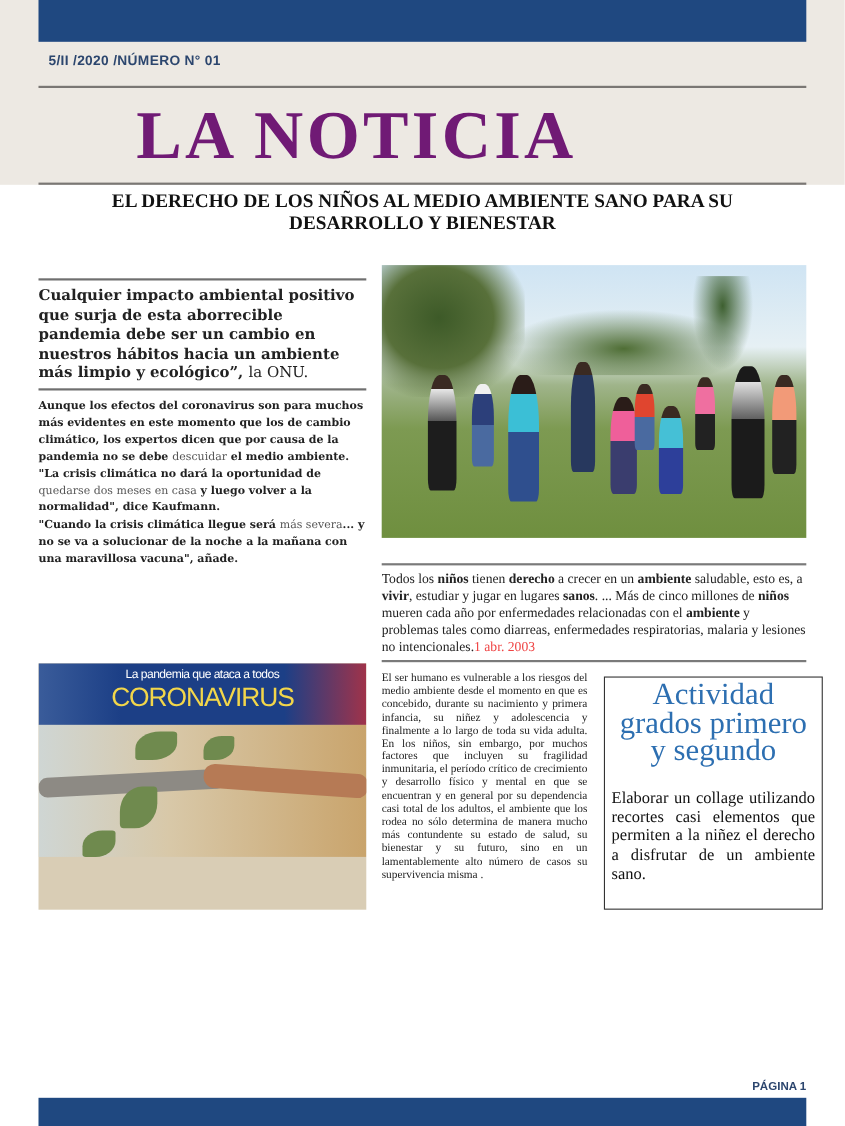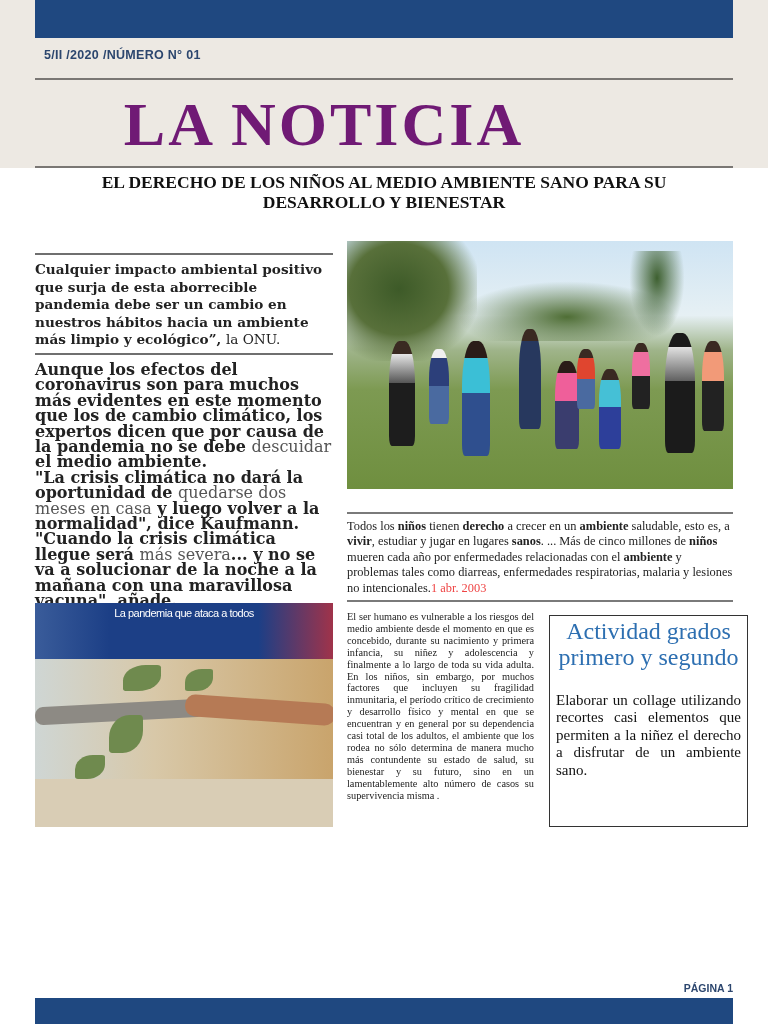--- a/index.html
+++ b/index.html
@@ -5,21 +5,21 @@
   html, body { margin:0; padding:0; }
   body { width:768px; height:1024px; background:#ffffff; position:relative; overflow:hidden; font-family:"Liberation Serif", serif; color:#111; }
   .header-band { position:absolute; left:0; top:0; width:768px; height:168px; background:#ede9e3; }
   .top-bar { position:absolute; left:35px; top:0; width:698px; height:38px; background:#1f4880; }
   .issue-line { position:absolute; left:44px; top:48px; font-family:"Liberation Sans", sans-serif; font-weight:bold; font-size:12.5px; color:#2c466e; letter-spacing:0.3px; }
   .rule { position:absolute; left:35px; width:698px; height:2px; background:#7a7774; }
   .masthead { position:absolute; left:0; top:86px; width:648px; text-align:center; font-family:Liberation Serif, serif; font-weight:bold; font-size:62px; color:#701a75; letter-spacing:3px; line-height:76px; }
   .headline { position:absolute; left:60px; top:172px; width:648px; text-align:center; font-family:"Liberation Serif", serif; font-weight:bold; font-size:17.5px; line-height:20px; color:#111; }
   .pull-quote { position:absolute; left:35px; top:253px; width:298px; border-top:2px solid #6f6f6f; border-bottom:2px solid #6f6f6f; padding:6px 0 4px 0; font-family:"DejaVu Serif", serif; font-weight:bold; font-size:13.6px; line-height:17.5px; color:#222; }
   .pull-quote .tail { font-weight:normal; }
-  .col-left { position:absolute; left:35px; top:362px; width:300px; font-family:"DejaVu Serif", serif; font-weight:bold; font-size:16px; line-height:15.4px; color:#222; }
+  .col-left { position:absolute; left:35px; top:362px; width:300px; font-family:"DejaVu Serif", serif; font-weight:bold; font-size:10px; line-height:15.4px; color:#222; }
   .col-left .light { font-weight:normal; color:#555; }
   .photo-kids { position:absolute; left:347px; top:241px; width:386px; height:248px; overflow:hidden;
     background:
       linear-gradient(180deg, #cfe4f3 0%, #e6f0f4 30%, #9fb48a 44%, #7d9a52 60%, #6f8f3f 100%); }
   .photo-kids .trees-l { position:absolute; left:0; top:0; width:130px; height:120px; background:radial-gradient(ellipse at 40% 40%, #3d5a28 0%, #58703a 45%, rgba(88,112,58,0) 75%); }
   .photo-kids .trees-m { position:absolute; left:110px; top:40px; width:220px; height:60px; background:radial-gradient(ellipse at 50% 60%, #4f6e35 0%, rgba(79,110,53,0) 70%); }
   .photo-kids .palm { position:absolute; left:280px; top:10px; width:60px; height:90px; background:radial-gradient(ellipse at 50% 30%, #3e6030 0%, rgba(62,96,48,0) 65%); }
   .photo-kids .kid { position:absolute; border-radius:40% 40% 10% 10%; }
   .caption-box { position:absolute; left:347px; top:512px; width:386px; border-top:2px solid #7a7a7a; border-bottom:2px solid #7a7a7a; padding:5px 0 4px 0; font-family:"Liberation Serif", serif; font-size:12.4px; line-height:15.4px; color:#222; }
   .caption-box b { font-weight:bold; }
@@ -30,21 +30,21 @@
   .covid-title { position:absolute; left:0; top:18px; width:298px; text-align:center; font-family:"Liberation Sans", sans-serif; font-size:24px; color:#f2d64a; letter-spacing:-1px; }
   .covid-mid { position:absolute; left:0; top:56px; width:298px; height:120px; background:linear-gradient(90deg,#cfd6d4 0%,#d8c8a8 40%,#c9a46c 100%); }
   .branch { position:absolute; left:0; top:44px; width:170px; height:18px; background:#8d8a84; border-radius:8px; transform:rotate(-3deg); }
   .arm { position:absolute; left:150px; top:40px; width:150px; height:22px; background:#b67a55; border-radius:10px; transform:rotate(4deg); }
   .leaf { position:absolute; width:38px; height:26px; background:#6f8a4e; border-radius:60% 10% 60% 10%; }
   .covid-bot { position:absolute; left:0; top:176px; width:298px; height:48px; background:#3e97d6; }
   .covid-bot1 { position:absolute; left:0; top:4px; width:298px; text-align:center; font-family:"Liberation Sans", sans-serif; font-size:13px; color:#fff; letter-spacing:-0.6px; }
   .covid-bot2 { position:absolute; left:0; top:21px; width:298px; text-align:center; font-family:"Liberation Sans", sans-serif; font-size:16px; color:#fff; letter-spacing:-0.8px; }
   .col-mid { position:absolute; left:347px; top:611px; width:187px; font-family:"Liberation Serif", serif; font-size:10.3px; line-height:11.9px; color:#222; text-align:justify; }
   .activity-box { position:absolute; left:549px; top:615px; width:199px; height:212px; box-sizing:border-box; border:1.5px solid #333; padding:2px 6px; background:#fff; }
-  .activity-title { text-align:center; font-family:"Liberation Serif", serif; font-size:24px; line-height:25.5px; color:#2d6fb1; margin-top:1px; }
+  .activity-title { text-align:center; font-family:"Liberation Serif", serif; font-size:28px; line-height:25.5px; color:#2d6fb1; margin-top:1px; }
   .activity-body { margin-top:22px; font-family:"Liberation Serif", serif; font-size:15px; line-height:17.4px; color:#111; text-align:justify; }
   .page-num { position:absolute; left:600px; top:982px; width:133px; text-align:right; font-family:"Liberation Sans", sans-serif; font-weight:bold; font-size:10.5px; color:#2c466e; }
   .bottom-bar { position:absolute; left:35px; top:998px; width:698px; height:26px; background:#1f4880; }
 </style>
 </head>
 <body>
 
 <div class="header-band"></div>
 <div class="top-bar"></div>
 <div class="issue-line">5/II /2020 /NÚMERO N° 01</div>
@@ -89,20 +89,21 @@
   <div class="kid" style="left:355px;top:100px;width:22px;height:90px;background:linear-gradient(180deg,#3a2a22 0%,#3a2a22 12%,#f29a78 12%,#f29a78 45%,#222 45%);"></div>
 </div>
 
 <div class="caption-box">
   <span>Todos los </span><b>niños</b><span> tienen </span><b>derecho</b><span> a crecer en un </span><b>ambiente</b><span> saludable, esto es, a </span><b>vivir</b><span>, estudiar y jugar en lugares </span><b>sanos</b><span>. ... Más de cinco millones de </span><b>niños</b><span> mueren cada año por enfermedades relacionadas con el </span><b>ambiente</b><span> y problemas tales como diarreas, enfermedades respiratorias, malaria y lesiones no intencionales.</span><span class="date">1 abr. 2003</span>
 </div>
 
 <div class="covid-img">
   <div class="covid-top">
     <div class="covid-sub">La pandemia que ataca a todos</div>
+    <div class="covid-title">CORONAVIRUS</div>
   </div>
   <div class="covid-mid">
     <div class="branch"></div>
     <div class="arm"></div>
     <div class="leaf" style="left:88px;top:6px;"></div>
     <div class="leaf" style="left:150px;top:10px;width:28px;height:22px;"></div>
     <div class="leaf" style="left:74px;top:56px;width:34px;height:38px;"></div>
     <div class="leaf" style="left:40px;top:96px;width:30px;height:24px;"></div>
   </div>
 </div>

